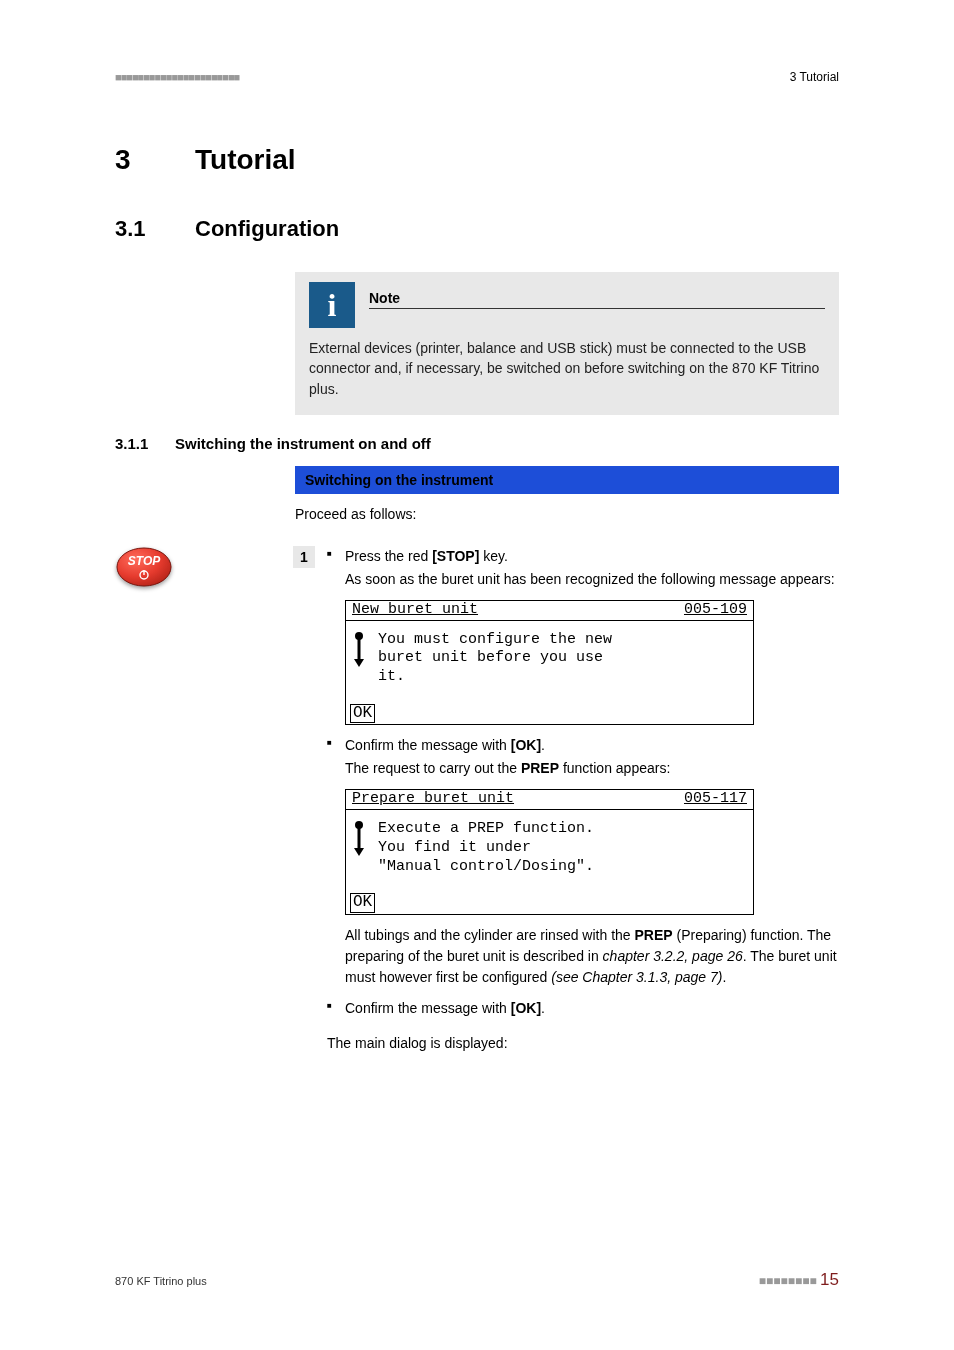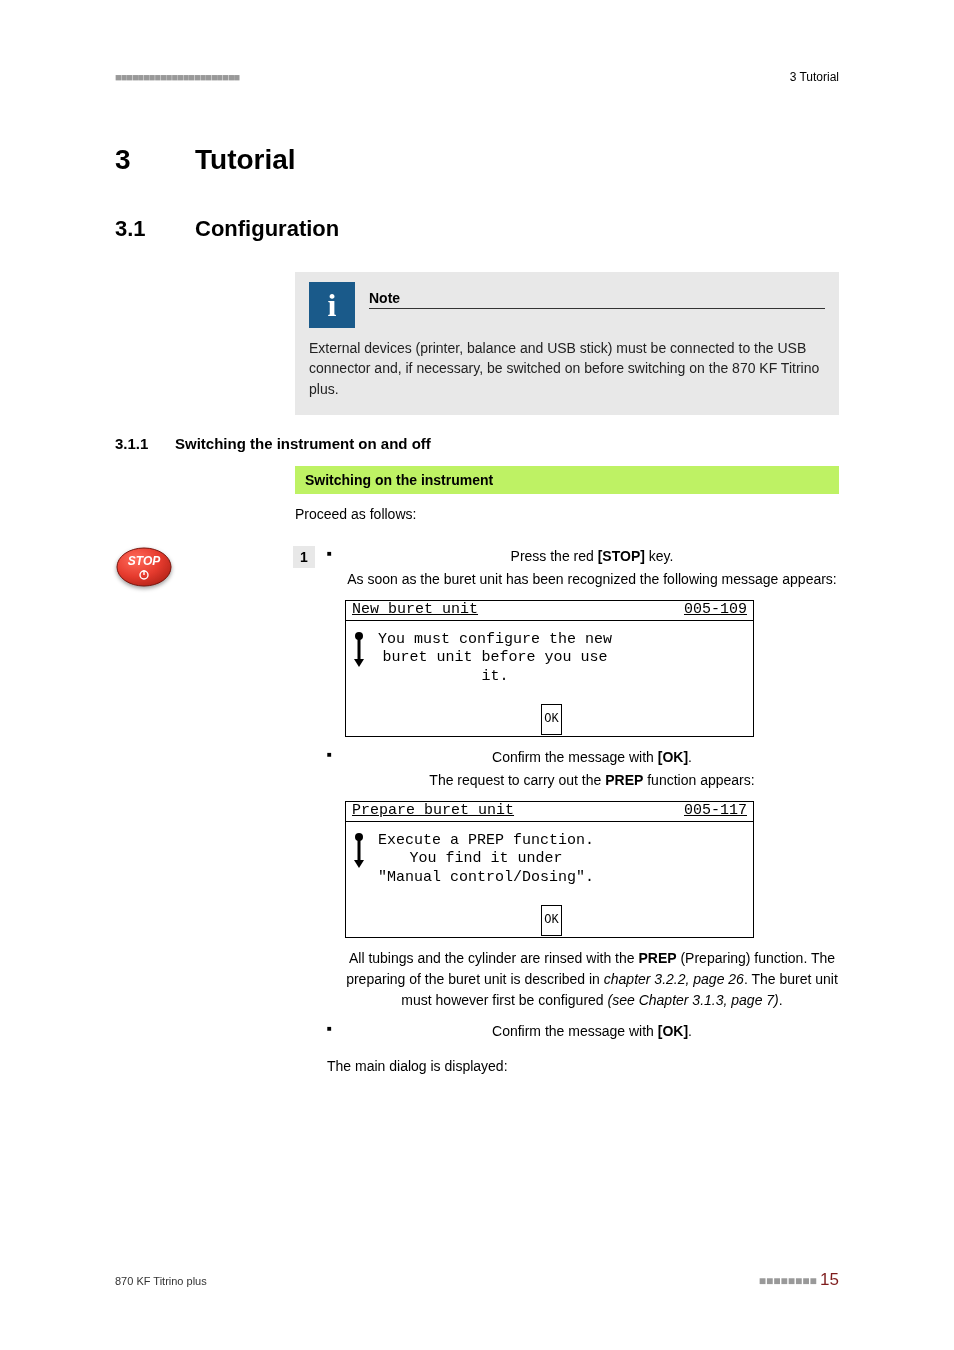--- a/index.html
+++ b/index.html
@@ -91,21 +91,21 @@
     border-bottom: 1px solid #333;
     margin-top: 2px;
   }
   .note-text {
     font-size: 14px;
     line-height: 1.45;
     color: #222;
     margin-top: 10px;
   }
   .proc-title {
-    background: #bef264;
+    background: #1d4ed8;
     font-weight: 900;
     font-size: 14px;
     padding: 6px 10px;
     margin-top: 14px;
     margin-bottom: 12px;
   }
   .proceed {
     font-size: 14px;
     margin-bottom: 24px;
   }
@@ -133,21 +133,20 @@
     background: #e8e8e8;
     text-align: center;
     line-height: 22px;
     font-weight: 900;
     font-size: 14px;
   }
   .step-body {
     margin-left: 212px;
     font-size: 14px;
     line-height: 1.5;
-    text-align: center;
   }
   .step-body ul {
     list-style: none;
     padding: 0;
   }
   .step-body ul > li {
     position: relative;
     padding-left: 18px;
     margin-bottom: 4px;
   }
@@ -188,22 +187,22 @@
     align-items: flex-start;
     gap: 12px;
   }
   .lcd-body .msg-text {
     white-space: pre-line;
   }
   .lcd-arrow svg { display:block; }
   .lcd-ok {
     border: 1.5px solid #000;
     display: inline-block;
-    padding: 8px 2px;
-    font-size: 12px;
+    padding: 0 2px;
+    font-size: 16px;
     line-height: 1.1;
     margin: 0 0 0 4px;
     position: relative;
     top: -1px;
   }
   .main-dialog {
     font-size: 14px;
     margin-top: 16px;
     margin-left: 212px;
   }

